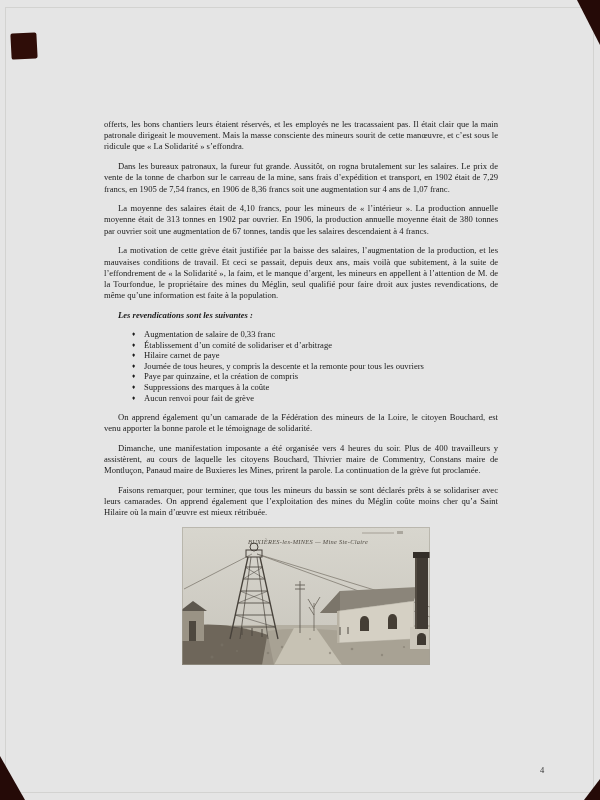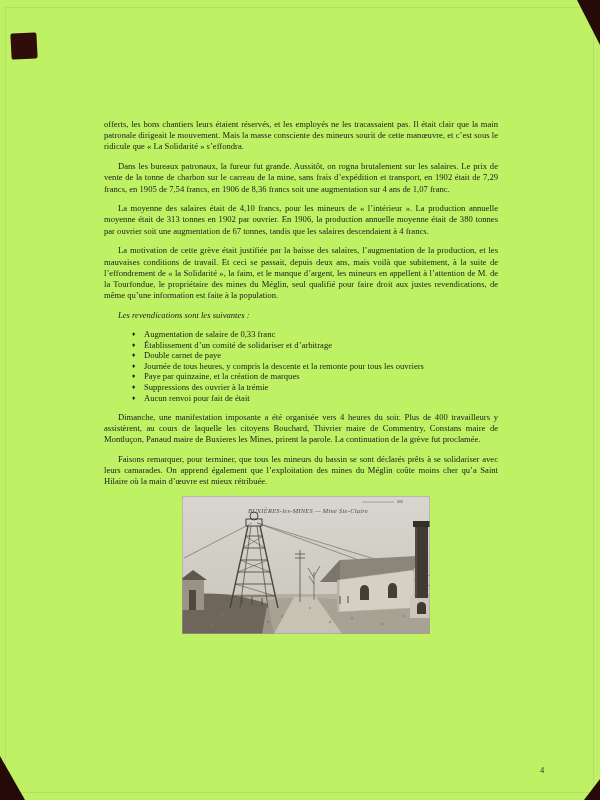--- a/index.html
+++ b/index.html
@@ -1,39 +1,39 @@
 <!DOCTYPE html>
 <html lang="fr"><head>
 <meta charset="utf-8">
 <style>
   html,body { margin:0; padding:0; background:#ffffff; }
   .page {
     position:relative; width:600px; height:800px;
-    background:#bef264; overflow:hidden;
+    background:#e5e5e5; overflow:hidden;
     font-family:"Liberation Serif","DejaVu Serif",serif;
     color:#1b1b1b;
   }
   .page-edge {
     position:absolute; left:5px; top:7px; right:6px; bottom:7px;
     border:1px solid rgba(160,158,150,.25); pointer-events:none;
   }
   
   .corner { position:absolute; background:#250a07; }
   .corner-tl { left:11px; top:33px; width:26px; height:26px; background:#2f0d08; border-radius:2px; transform:rotate(-3deg); }
   .corner-tr { right:0; top:0; width:23px; height:45px; clip-path:polygon(0 0,100% 0,100% 100%); }
   .corner-bl { left:0; bottom:0; width:25px; height:44px; clip-path:polygon(0 0,0 100%,100% 100%); }
   .corner-br { right:0; bottom:0; width:16px; height:21px; clip-path:polygon(100% 0,100% 100%,0 100%); }
 
   .content {
     position:absolute; left:104px; top:119px; width:394px;
     font-size:8.6px; line-height:11.2px; text-align:justify;
   }
   .content p { margin:0 0 8.5px 0; text-indent:14px; }
   .content p.noindent { text-indent:0; }
-  .heading { font-weight:normal; font-style:italic; margin:2px 0 8px 0 !important; }
+  .heading { font-weight:bold; font-style:italic; margin:2px 0 8px 0 !important; }
   ul.revendications { list-style:none; margin:0 0 8.5px 0; padding:0 0 0 28px; }
   ul.revendications li { line-height:10.6px; text-align:left; }
   ul.revendications .marker { display:inline-block; width:12px; font-size:6.5px; vertical-align:1px; }
 
   figure.photo { margin:3px 0 0 78px; padding:0; width:248px; height:138px; }
   figure.photo svg { display:block; width:248px; height:138px; }
 
   .page-number { position:absolute; left:540px; top:765px; font-size:8.5px; color:#333; }
 </style>
 </head>
@@ -52,27 +52,28 @@
     <p class="noindent">offerts, les bons chantiers leurs étaient réservés, et les employés ne les tracassaient pas. Il était clair que la main patronale dirigeait le mouvement. Mais la masse consciente des mineurs sourit de cette manœuvre, et c’est sous le ridicule que « La Solidarité » s’effondra.</p>
     <p>Dans les bureaux patronaux, la fureur fut grande. Aussitôt, on rogna brutalement sur les salaires. Le prix de vente de la tonne de charbon sur le carreau de la mine, sans frais d’expédition et transport, en 1902 était de 7,29 francs, en 1905 de 7,54 francs, en 1906 de 8,36 francs soit une augmentation sur 4 ans de 1,07 franc.</p>
     <p>La moyenne des salaires était de 4,10 francs, pour les mineurs de « l’intérieur ». La production annuelle moyenne était de 313 tonnes en 1902 par ouvrier. En 1906, la production annuelle moyenne était de 380 tonnes par ouvrier soit une augmentation de 67 tonnes, tandis que les salaires descendaient à 4 francs.</p>
     <p>La motivation de cette grève était justifiée par la baisse des salaires, l’augmentation de la production, et les mauvaises conditions de travail. Et ceci se passait, depuis deux ans, mais voilà que subitement, à la suite de l’effondrement de « la Solidarité », la faim, et le manque d’argent, les mineurs en appellent à l’attention de M. de la Tourfondue, le propriétaire des mines du Méglin, seul qualifié pour faire droit aux justes revendications, de même qu’une information est faite à la population.</p>
 
     <p class="heading">Les revendications sont les suivantes :</p>
 
     <ul class="revendications">
       <li><span class="marker">♦</span><span>Augmentation de salaire de 0,33 franc</span></li>
       <li><span class="marker">♦</span><span>Établissement d’un comité de solidariser et d’arbitrage</span></li>
-      <li><span class="marker">♦</span><span>Double carnet de paye</span></li>
+      <li><span class="marker">♦</span><span>Hilaire carnet de paye</span></li>
       <li><span class="marker">♦</span><span>Journée de tous heures, y compris la descente et la remonte pour tous les ouvriers</span></li>
-      <li><span class="marker">♦</span><span>Paye par quinzaine, et la création de marques</span></li>
-      <li><span class="marker">♦</span><span>Suppressions des ouvrier à la trémie</span></li>
-      <li><span class="marker">♦</span><span>Aucun renvoi pour fait de était</span></li>
+      <li><span class="marker">♦</span><span>Paye par quinzaine, et la création de compris</span></li>
+      <li><span class="marker">♦</span><span>Suppressions des marques à la coûte</span></li>
+      <li><span class="marker">♦</span><span>Aucun renvoi pour fait de grève</span></li>
     </ul>
 
+    <p>On apprend également qu’un camarade de la Fédération des mineurs de la Loire, le citoyen Bouchard, est venu apporter la bonne parole et le témoignage de solidarité.</p>
     <p>Dimanche, une manifestation imposante a été organisée vers 4 heures du soir. Plus de 400 travailleurs y assistèrent, au cours de laquelle les citoyens Bouchard, Thivrier maire de Commentry, Constans maire de Montluçon, Panaud maire de Buxieres les Mines, prirent la parole. La continuation de la grève fut proclamée.</p>
     <p>Faisons remarquer, pour terminer, que tous les mineurs du bassin se sont déclarés prêts à se solidariser avec leurs camarades. On apprend également que l’exploitation des mines du Méglin coûte moins cher qu’a Saint Hilaire où la main d’œuvre est mieux rétribuée.</p>
 
     <figure class="photo">
       <svg viewBox="0 0 248 138" xmlns="http://www.w3.org/2000/svg">
         <defs>
           <linearGradient id="sky" x1="0" y1="0" x2="0" y2="1">
             <stop offset="0" stop-color="#d8d6ce"></stop>
             <stop offset="1" stop-color="#c8c5bc"></stop>
           </linearGradient>

